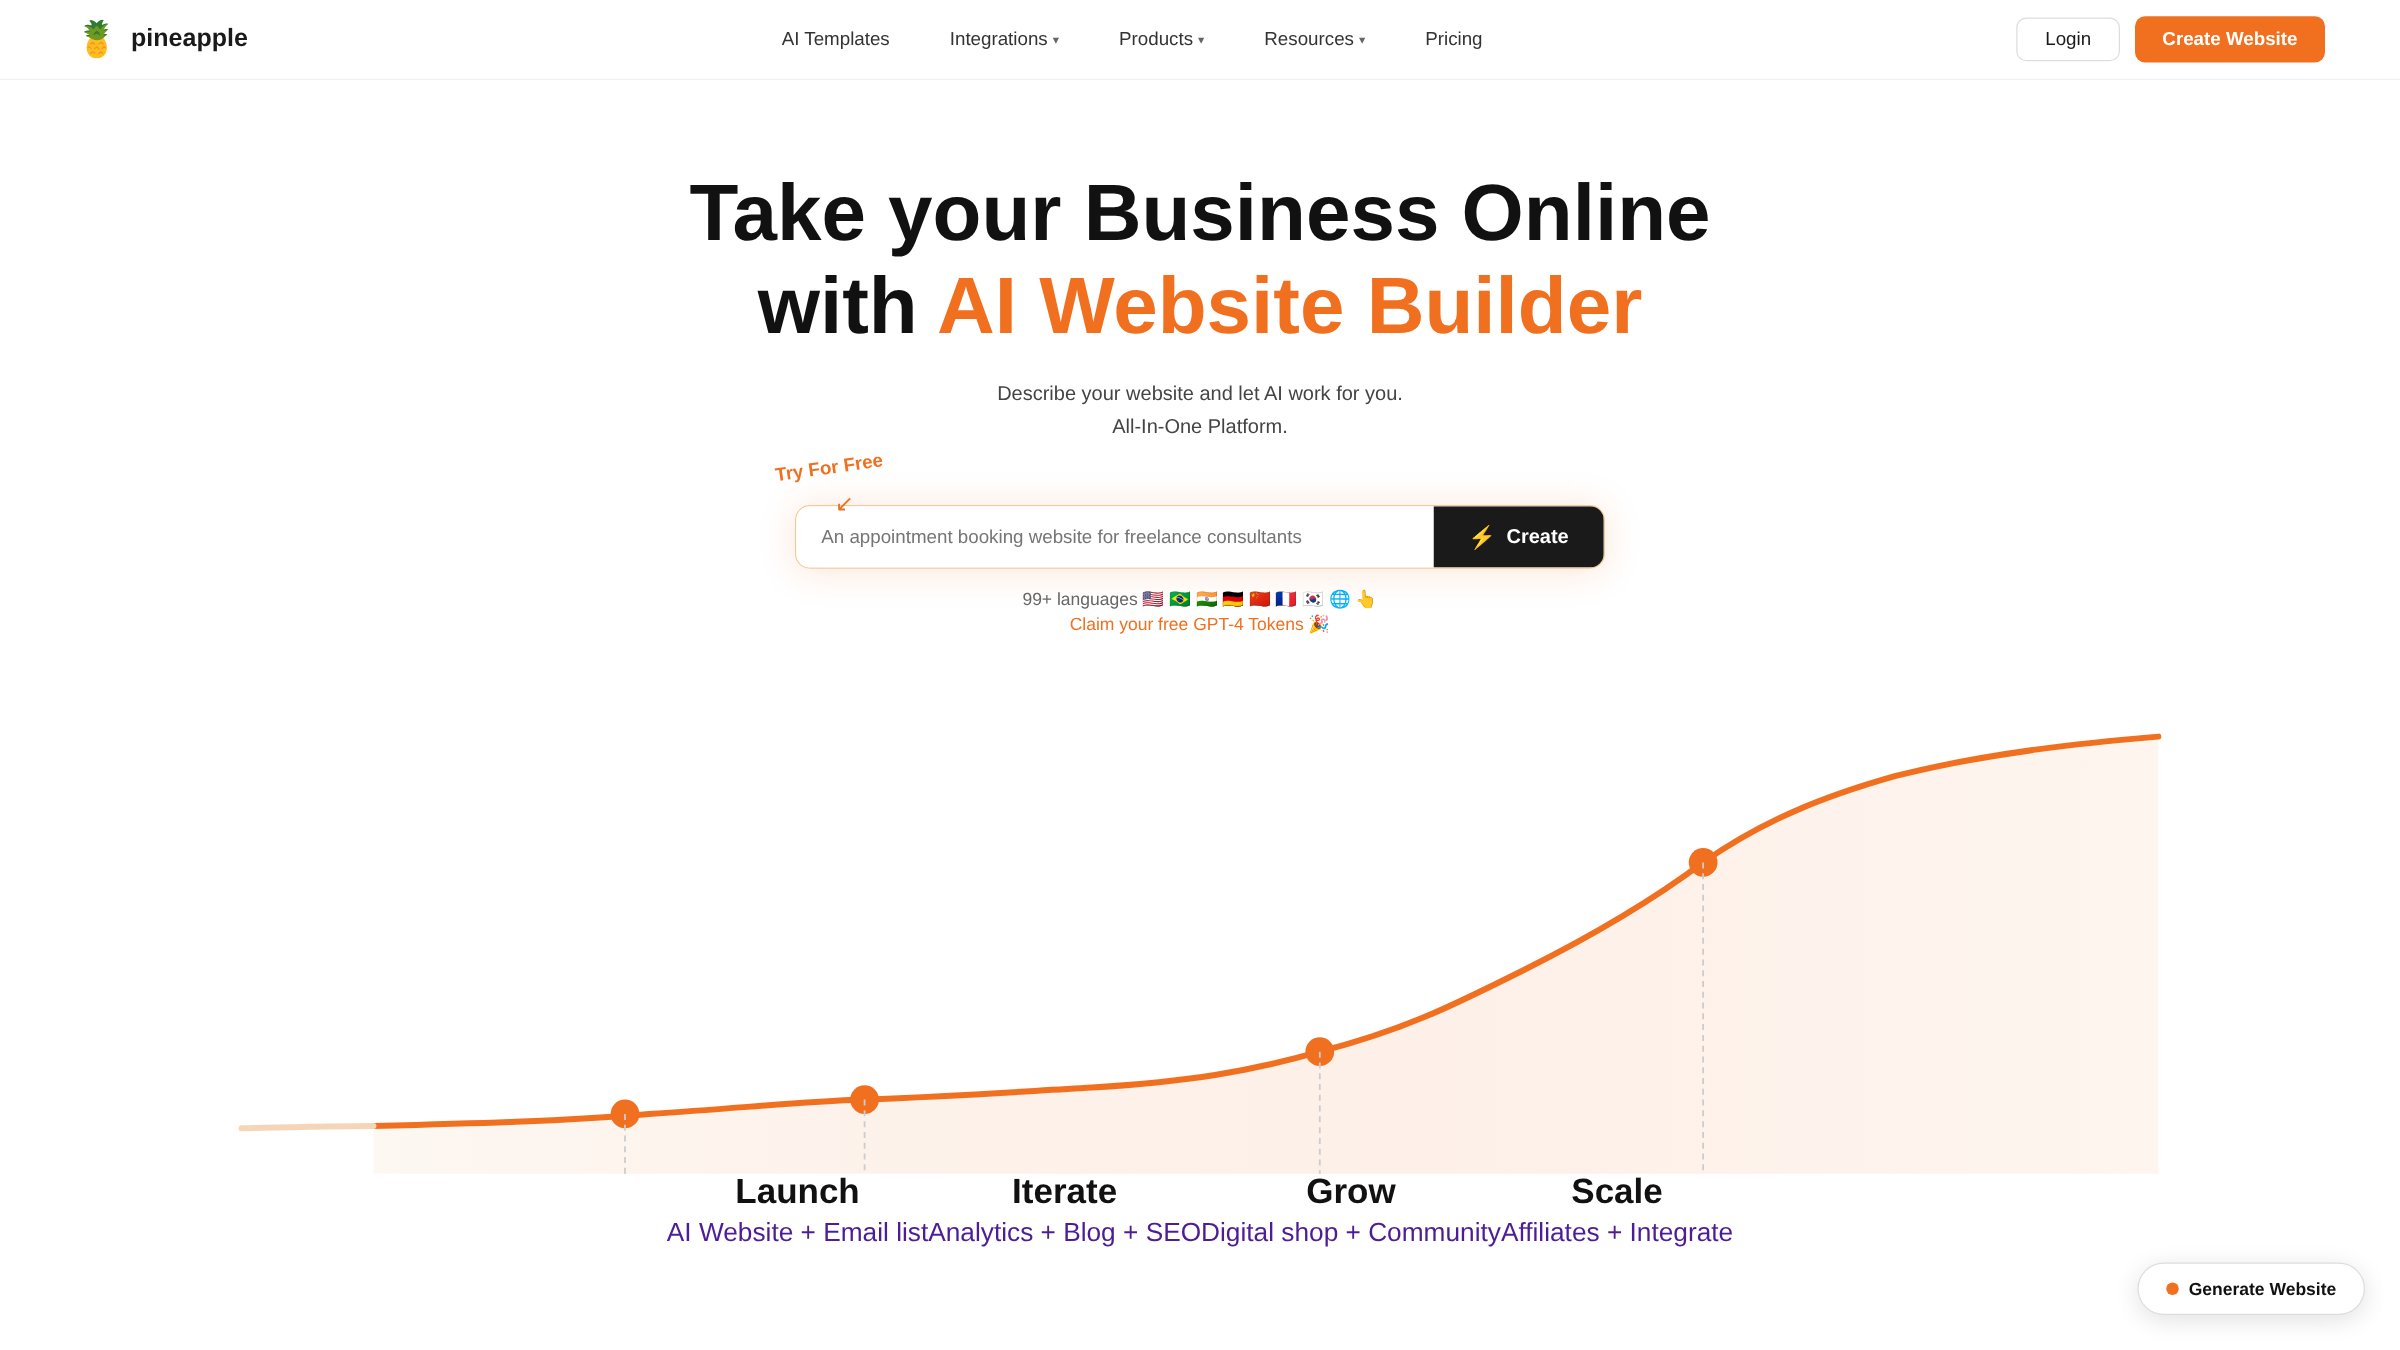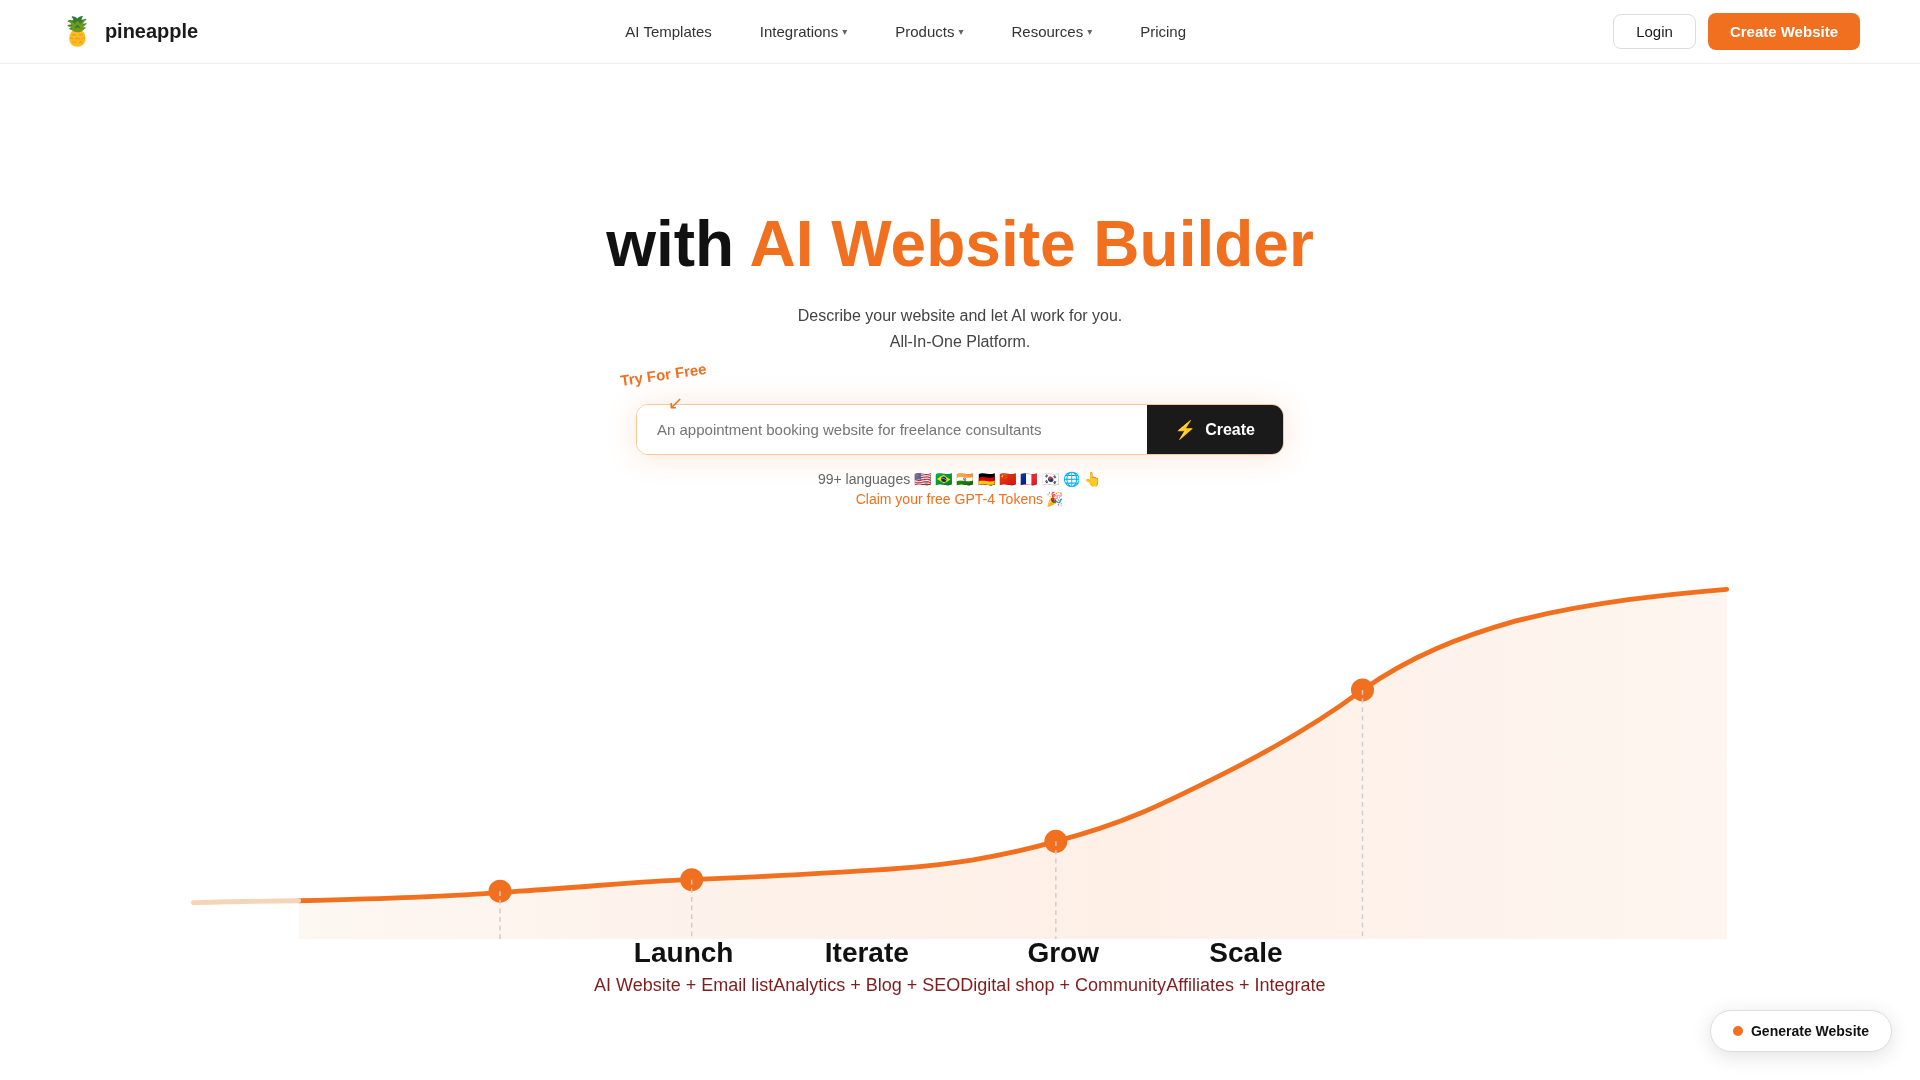--- a/index.html
+++ b/index.html
@@ -208,22 +208,22 @@
       align-items: center;
       gap: 6px;
       min-width: 160px;
     }
     .stage-name {
       font-size: 28px;
       font-weight: 800;
       color: #111;
     }
     .stage-desc {
-      font-size: 18px;
-      color: #7f1d1d;
+      font-size: 21px;
+      color: #4c1d95;
     }
 
     
     .floating-generate {
       position: fixed;
       bottom: 28px;
       right: 28px;
       display: flex;
       align-items: center;
       gap: 8px;
@@ -287,21 +287,21 @@
   </ul>
 
   <div class="nav-actions">
     <button class="btn-login">Login</button>
     <button class="btn-create-website">Create Website</button>
   </div>
 </nav>
 
 <section class="hero">
   <h1 class="hero-title">
-    <br>
+    <span>Take your Business Online</span><br>
     <span>with </span><span class="hero-title-orange">AI Website Builder</span>
   </h1>
   <p class="hero-subtitle">
     <span>Describe your website and let AI work for you.</span><br>
     <span>All-In-One Platform.</span>
   </p>
 
   <div class="try-free-annotation">
     <span class="try-free-label">Try For Free</span>
     <span class="try-free-arrow">↙</span>

